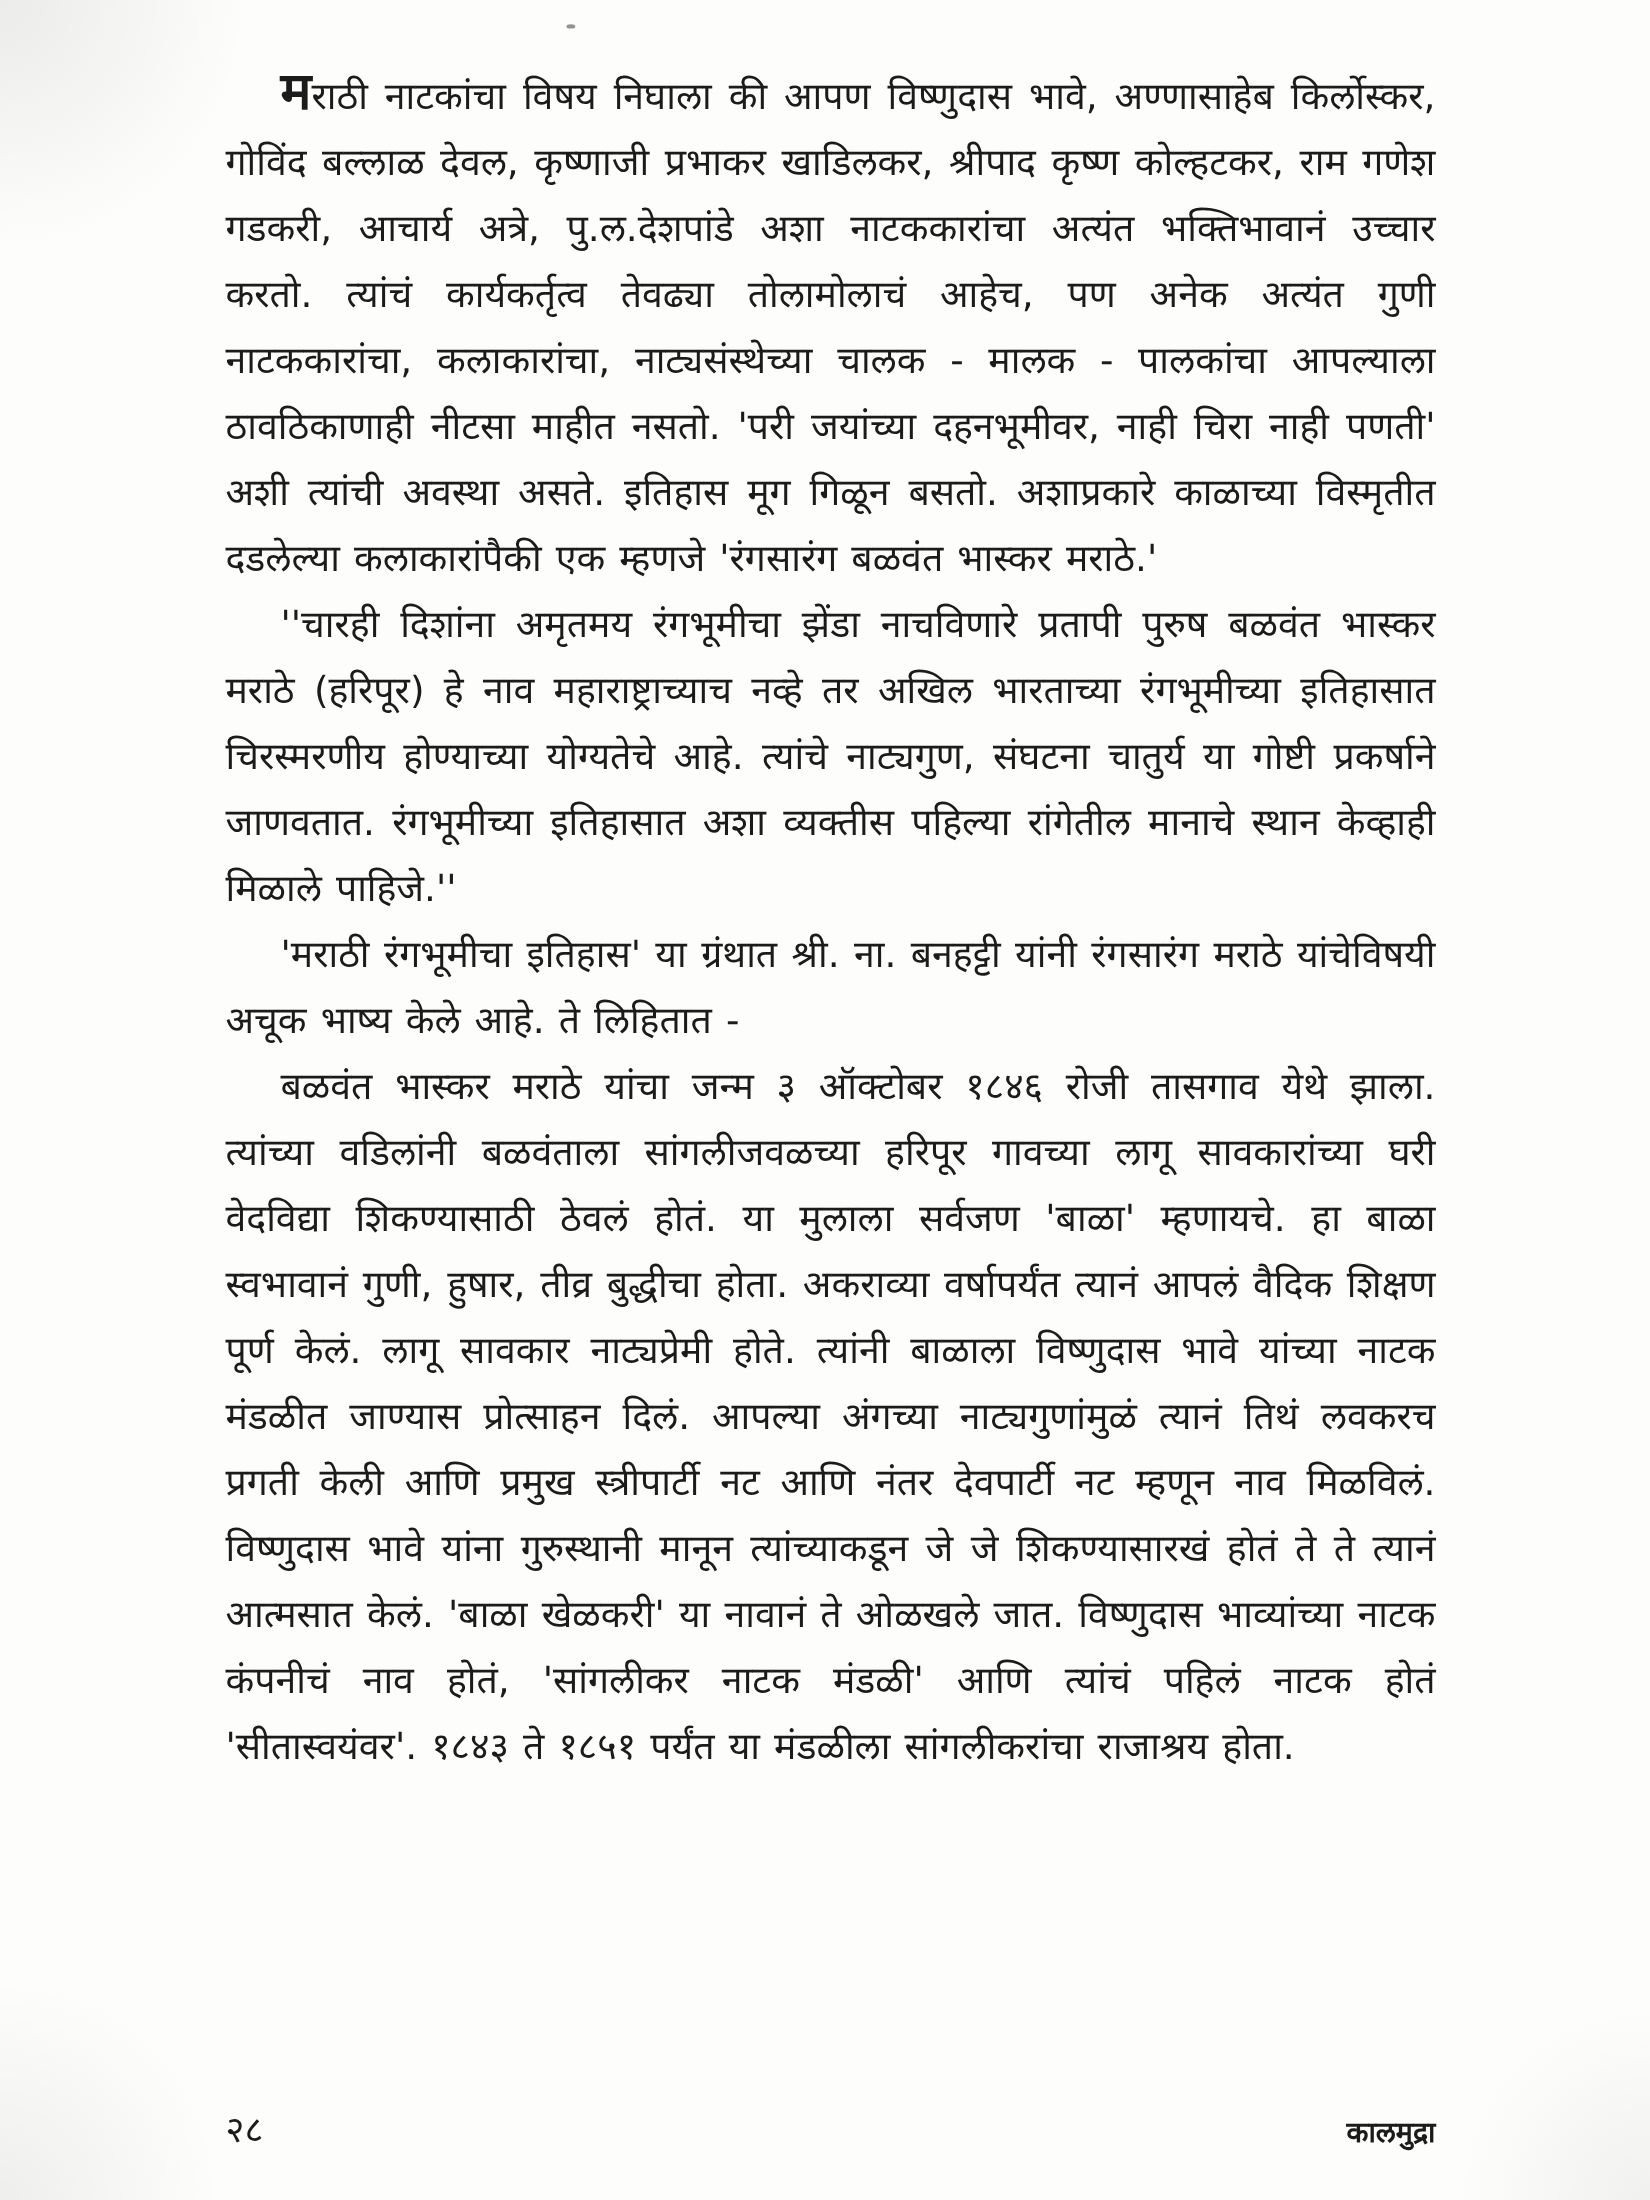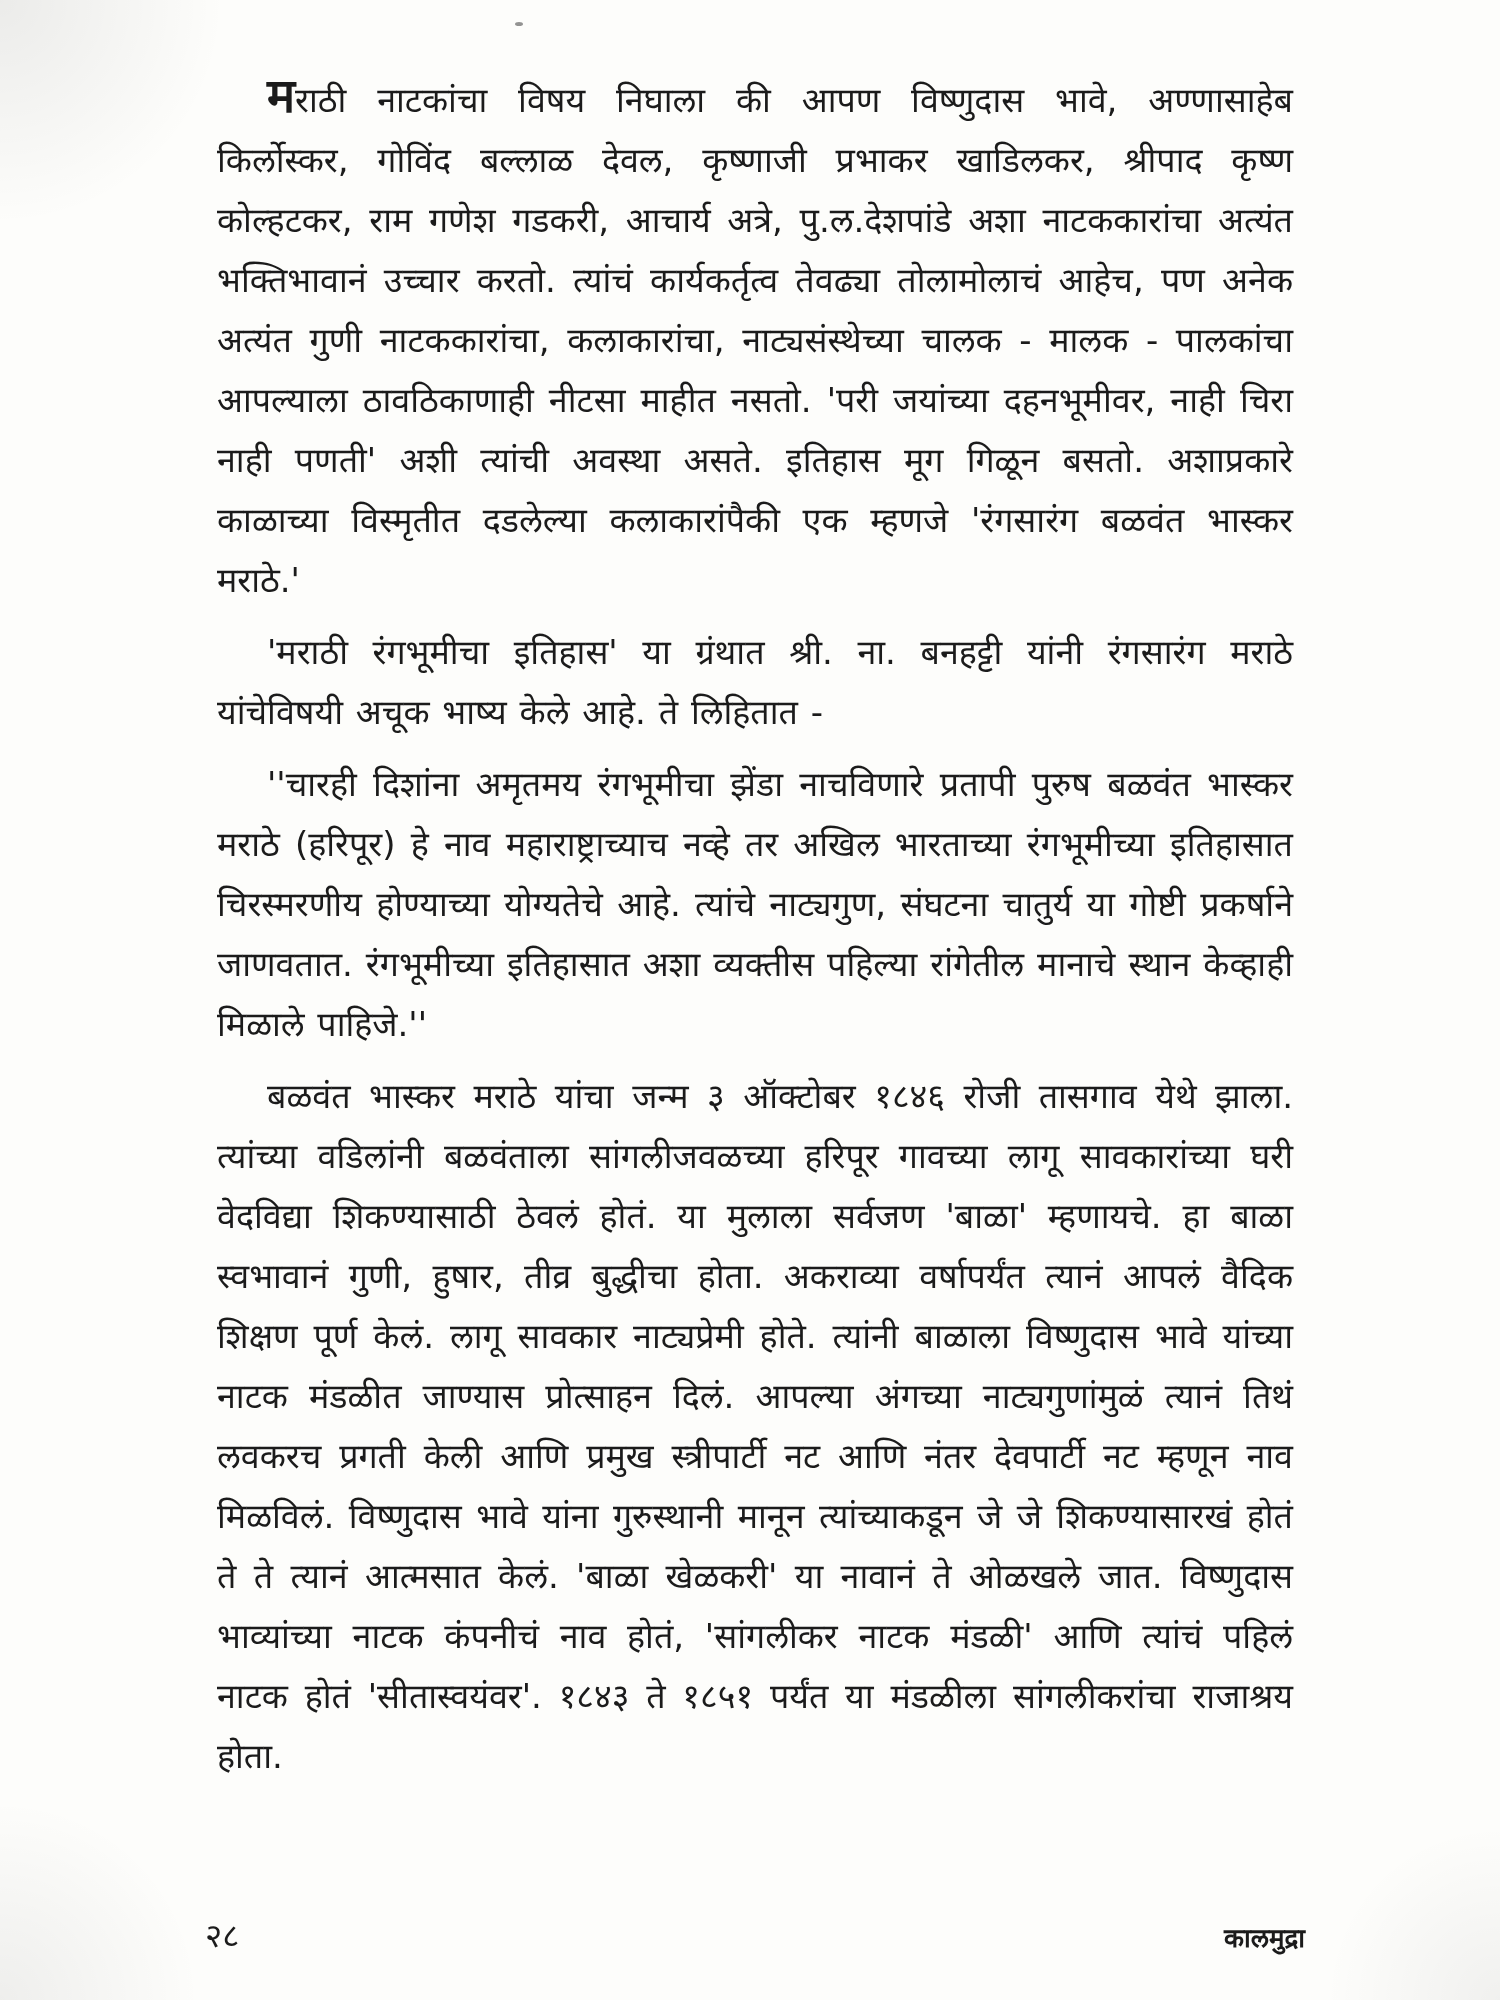--- a/index.html
+++ b/index.html
@@ -25,21 +25,21 @@
       radial-gradient(circle at 100% 100%, rgba(0,0,0,0.05), rgba(0,0,0,0) 7%);
   }
   .text-block {
     position: absolute;
     left: 205px;
     top: 58px;
     width: 1100px;
     color: #1b1b1b;
   }
   .text-block p {
-    margin: 12px;
+    margin: 0;
     padding: 0;
     font-size: 34px;
     line-height: 60px;
     text-align: justify;
     text-indent: 50px;
     word-spacing: 2px;
   }
   .lead-char {
     font-weight: bold;
     font-size: 47px;
@@ -77,23 +77,23 @@
 <body>
 
 <div class="page">
 
   <div class="scan-speck"></div>
 
   <div class="text-block">
 
     <p><span class="lead-char">म</span><span>राठी नाटकांचा विषय निघाला की आपण विष्णुदास भावे, अण्णासाहेब किर्लोस्कर, गोविंद बल्लाळ देवल, कृष्णाजी प्रभाकर खाडिलकर, श्रीपाद कृष्ण कोल्हटकर, राम गणेश गडकरी, आचार्य अत्रे, पु.ल.देशपांडे अशा नाटककारांचा अत्यंत भक्तिभावानं उच्चार करतो. त्यांचं कार्यकर्तृत्व तेवढ्या तोलामोलाचं आहेच, पण अनेक अत्यंत गुणी नाटककारांचा, कलाकारांचा, नाट्यसंस्थेच्या चालक - मालक - पालकांचा आपल्याला ठावठिकाणाही नीटसा माहीत नसतो. 'परी जयांच्या दहनभूमीवर, नाही चिरा नाही पणती' अशी त्यांची अवस्था असते. इतिहास मूग गिळून बसतो. अशाप्रकारे काळाच्या विस्मृतीत दडलेल्या कलाकारांपैकी एक म्हणजे 'रंगसारंग बळवंत भास्कर मराठे.'</span></p>
 
+    <p><span>''चारही दिशांना अमृतमय रंगभूमीचा झेंडा नाचविणारे प्रतापी पुरुष बळवंत भास्कर मराठे (हरिपूर) हे नाव महाराष्ट्राच्याच नव्हे तर अखिल भारताच्या रंगभूमीच्या इतिहासात चिरस्मरणीय होण्याच्या योग्यतेचे आहे. त्यांचे नाट्यगुण, संघटना चातुर्य या गोष्टी प्रकर्षाने जाणवतात. रंगभूमीच्या इतिहासात अशा व्यक्तीस पहिल्या रांगेतील मानाचे स्थान केव्हाही मिळाले पाहिजे.''</span></p>
+
     <p><span>'मराठी रंगभूमीचा इतिहास' या ग्रंथात श्री. ना. बनहट्टी यांनी रंगसारंग मराठे यांचेविषयी अचूक भाष्य केले आहे. ते लिहितात -</span></p>
-
-    <p><span>''चारही दिशांना अमृतमय रंगभूमीचा झेंडा नाचविणारे प्रतापी पुरुष बळवंत भास्कर मराठे (हरिपूर) हे नाव महाराष्ट्राच्याच नव्हे तर अखिल भारताच्या रंगभूमीच्या इतिहासात चिरस्मरणीय होण्याच्या योग्यतेचे आहे. त्यांचे नाट्यगुण, संघटना चातुर्य या गोष्टी प्रकर्षाने जाणवतात. रंगभूमीच्या इतिहासात अशा व्यक्तीस पहिल्या रांगेतील मानाचे स्थान केव्हाही मिळाले पाहिजे.''</span></p>
 
     <p><span>बळवंत भास्कर मराठे यांचा जन्म ३ ऑक्टोबर १८४६ रोजी तासगाव येथे झाला. त्यांच्या वडिलांनी बळवंताला सांगलीजवळच्या हरिपूर गावच्या लागू सावकारांच्या घरी वेदविद्या शिकण्यासाठी ठेवलं होतं. या मुलाला सर्वजण 'बाळा' म्हणायचे. हा बाळा स्वभावानं गुणी, हुषार, तीव्र बुद्धीचा होता. अकराव्या वर्षापर्यंत त्यानं आपलं वैदिक शिक्षण पूर्ण केलं. लागू सावकार नाट्यप्रेमी होते. त्यांनी बाळाला विष्णुदास भावे यांच्या नाटक मंडळीत जाण्यास प्रोत्साहन दिलं. आपल्या अंगच्या नाट्यगुणांमुळं त्यानं तिथं लवकरच प्रगती केली आणि प्रमुख स्त्रीपार्टी नट आणि नंतर देवपार्टी नट म्हणून नाव मिळविलं. विष्णुदास भावे यांना गुरुस्थानी मानून त्यांच्याकडून जे जे शिकण्यासारखं होतं ते ते त्यानं आत्मसात केलं. 'बाळा खेळकरी' या नावानं ते ओळखले जात. विष्णुदास भाव्यांच्या नाटक कंपनीचं नाव होतं, 'सांगलीकर नाटक मंडळी' आणि त्यांचं पहिलं नाटक होतं 'सीतास्वयंवर'. १८४३ ते १८५१ पर्यंत या मंडळीला सांगलीकरांचा राजाश्रय होता.</span></p>
 
   </div>
 
   <div class="footer">
     <span class="page-number">२८</span>
     <span class="book-title">कालमुद्रा</span>
   </div>
 

